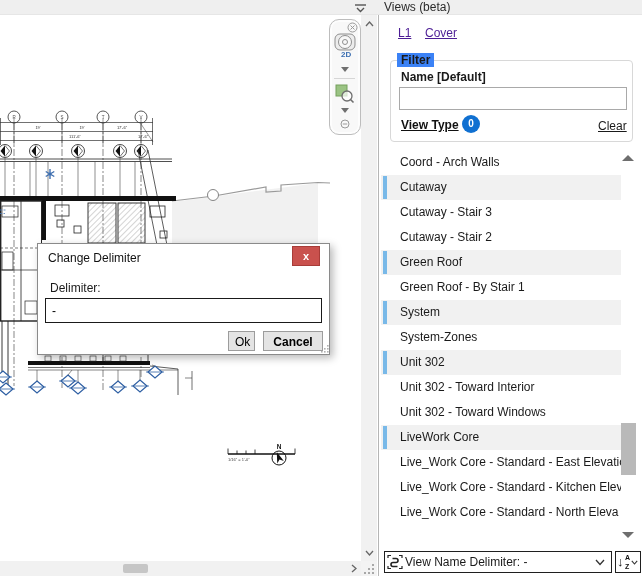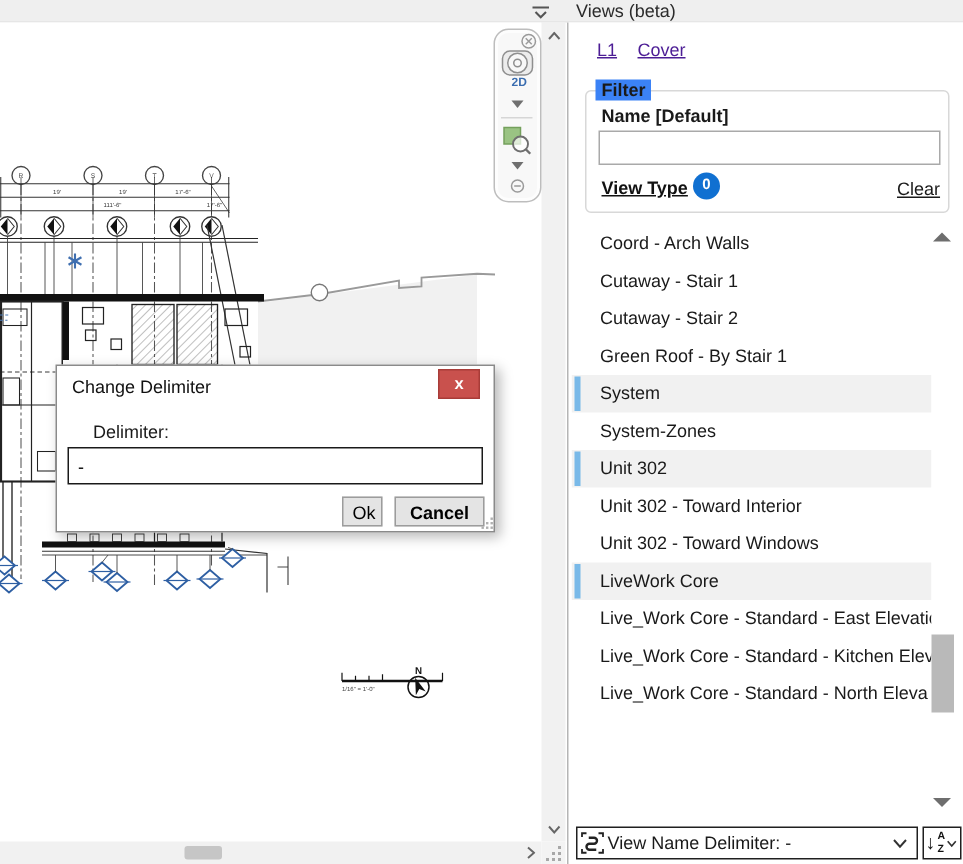--- a/index.html
+++ b/index.html
@@ -24,21 +24,21 @@
   .hscroll{left:0;top:561px;width:361px;height:15px;background:#f1f1f1;z-index:2;}
   .h-thumb{left:123px;top:564px;width:25px;height:9px;background:#c6c6c6;border-radius:2px;z-index:3;}
   .corner{left:361px;top:561px;width:16px;height:15px;background:#f3f3f3;z-index:3;}
   .sb-btn{display:flex;align-items:center;justify-content:center;width:16px;height:15px;}
   
   .dialog{left:37px;top:243px;width:293px;height:112px;background:#fff;border:1px solid #8a8a8a;
           box-shadow:3px 3px 8px rgba(0,0,0,.28);z-index:6;box-sizing:border-box;}
   .dlg-title{left:10px;top:7px;font-size:12px;color:#111;}
   .dlg-close{left:254px;top:2px;width:28px;height:20px;background:#c9514d;border:1px solid #a83c38;
              color:#fff;font-size:11px;font-weight:bold;text-align:center;line-height:19px;box-sizing:border-box;}
-  .dlg-label{left:24px;top:37px;}
+  .dlg-label{left:12px;top:37px;}
   .dlg-input{left:7px;top:54px;width:277px;height:25px;border:1px solid #1a1a1a;font-family:"Liberation Sans",sans-serif;
              font-size:12px;padding:0 0 0 6px;box-sizing:border-box;outline:none;}
   .dlg-btn{top:87px;height:20px;background:#e4e4e4;border:1px solid #9c9c9c;font-family:"Liberation Sans",sans-serif;
            font-size:12px;text-align:center;line-height:18px;box-sizing:border-box;}
   .dlg-ok{left:190px;width:27px;}
   .dlg-cancel{left:225px;width:60px;font-weight:bold;}
   .dlg-grip{left:282px;top:100px;}
   
   .panel{left:378px;top:15px;width:264px;height:561px;background:#fff;border-left:1px solid #b5b5b5;box-sizing:border-box;}
   .link{color:#4c1d95;text-decoration:underline;font-size:12px;cursor:pointer;}
@@ -387,22 +387,24 @@
     <div class="abs groupbox"></div>
     <span class="abs gb-legend">Filter</span>
     <span class="abs gb-name">Name [Default]</span>
     <input class="abs gb-input" type="text" value="" style="">
     <span class="abs gb-viewtype">View Type</span>
     <span class="abs gb-badge">0</span>
     <span class="abs link gb-clear" style="color:#1a1a1a;">Clear</span>
 
     <div class="abs list">
       <div class="row">Coord - Arch Walls</div>
-      <div class="row">Cutaway - Stair 1</div>
+      <div class="row hl">Cutaway</div>
+      <div class="row">Cutaway - Stair 3</div>
       <div class="row">Cutaway - Stair 2</div>
+      <div class="row hl">Green Roof</div>
       <div class="row">Green Roof - By Stair 1</div>
       <div class="row hl">System</div>
       <div class="row">System-Zones</div>
       <div class="row hl">Unit 302</div>
       <div class="row">Unit 302 - Toward Interior</div>
       <div class="row">Unit 302 - Toward Windows</div>
       <div class="row hl">LiveWork Core</div>
       <div class="row">Live_Work Core - Standard - East Elevatic</div>
       <div class="row">Live_Work Core - Standard - Kitchen Elev</div>
       <div class="row">Live_Work Core - Standard - North Eleva</div>

